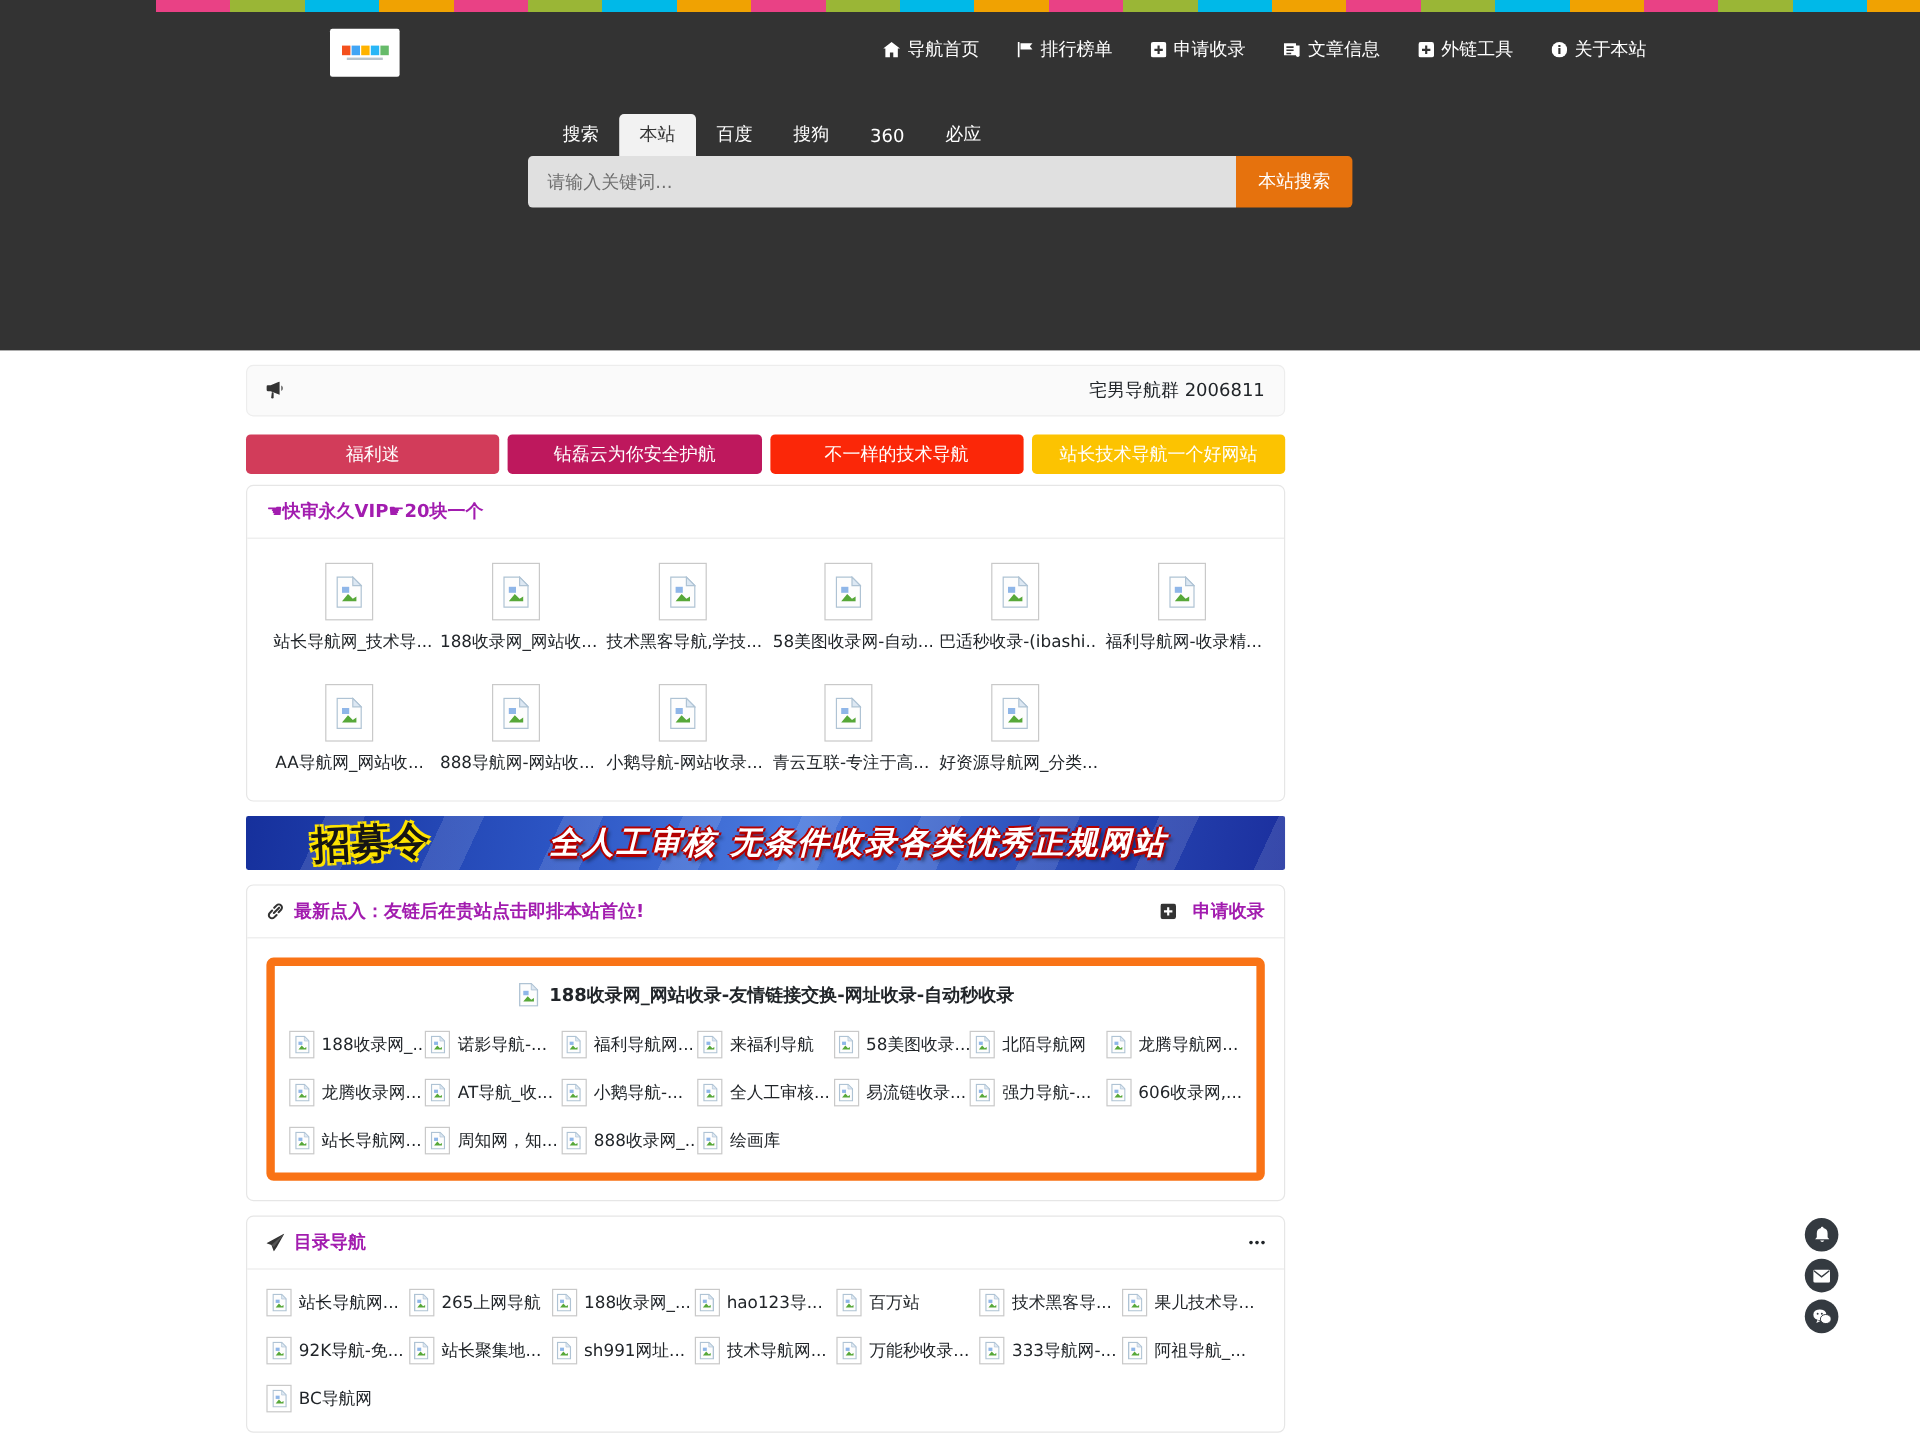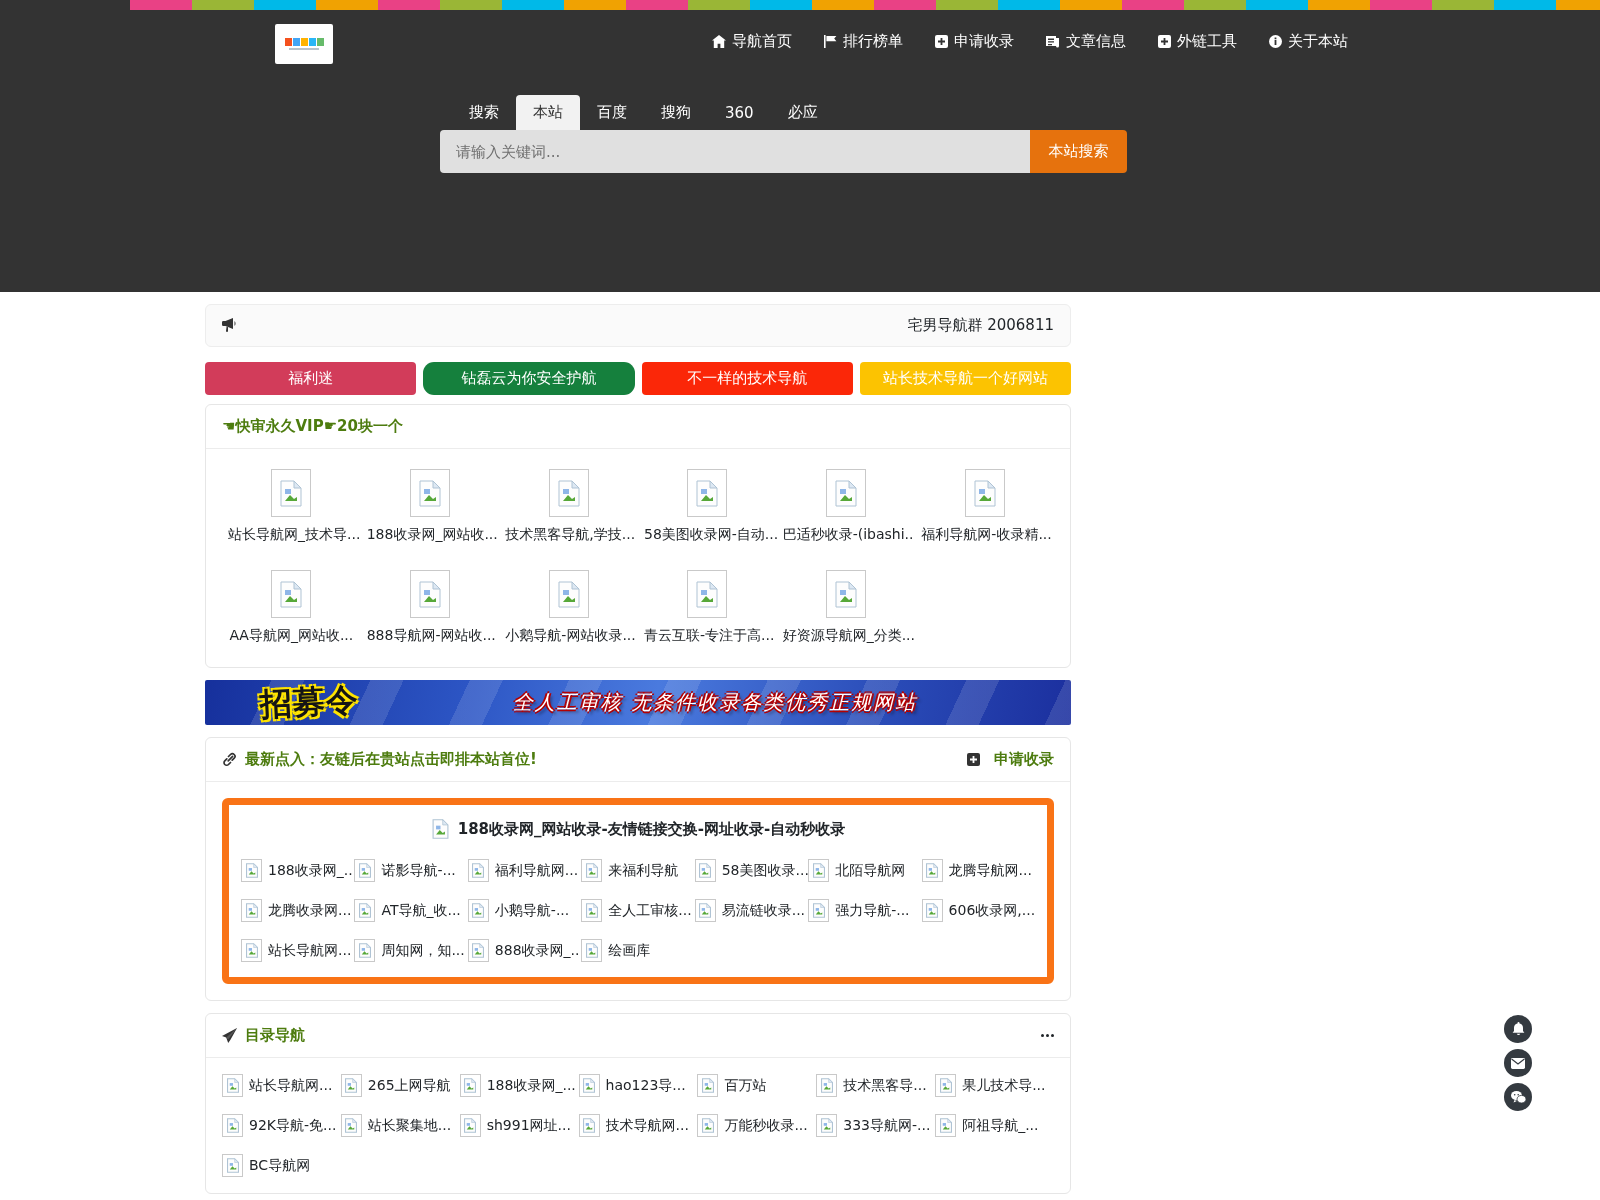--- a/index.html
+++ b/index.html
@@ -14,39 +14,39 @@
     background:repeating-linear-gradient(90deg,
       #e94185 0 62px,#9ab636 62px 124px,#00b9e8 124px 186px,#f0a202 186px 248px);}
   
   .hdr{height:282px;background:#333;color:#fff;}
   .container{width:1200px;margin:0 auto;position:relative;height:100%;}
   .logo-box{position:absolute;left:75px;top:14px;width:58px;height:40px;background:#fff;
     border-radius:2px;display:flex;flex-direction:column;align-items:center;justify-content:center;cursor:pointer;}
   .logo-sq{display:flex;gap:1px;}
   .logo-sq i{width:7px;height:8px;display:block;}
   .logo-line{width:30px;height:2px;background:#b9c4cc;margin-top:2px;}
-  .nav{position:absolute;right:52px;top:22px;display:flex;gap:32px;font-size:15px;align-items:center;}
+  .nav{position:absolute;right:28px;top:22px;display:flex;gap:32px;font-size:15px;align-items:center;}
   .nav-item{display:flex;align-items:center;gap:6px;cursor:pointer;white-space:nowrap;}
   .nav-item svg{display:block;}
   
   .search-wrap{position:absolute;left:240px;top:84px;width:687px;}
   .tabs{display:flex;align-items:flex-end;padding-left:12px;height:36px;font-size:15px;}
   .tab{padding:8px 17px;color:#fff;cursor:pointer;border-radius:4px 4px 0 0;}
   .tab.active{background:#f2f2f2;color:#333;}
   .search-row{display:flex;height:43px;}
   .search-input{flex:1;background:#e0e0e0;border:none;border-radius:4px 0 0 4px;
     padding:0 16px;font-size:15px;color:#333;outline:none;font-family:inherit;}
   .search-input::placeholder{color:#6f6f6f;}
   .search-btn{width:97px;background:#e6720d;border:none;color:#fff;font-size:15px;
     border-radius:0 4px 4px 0;cursor:pointer;font-family:inherit;}
   
   .main{width:866px;margin:12px 0 0 205px;}
   .card{background:#fff;border:1px solid #e6e6e6;border-radius:6px;margin-bottom:12px;}
   .card-head{display:flex;align-items:center;padding:12px 16px;border-bottom:1px solid #ececec;
-    font-size:15px;font-weight:bold;color:#4d7c0f;}
+    font-size:15px;font-weight:bold;color:#a21caf;}
   .card-head svg{margin-right:8px;flex:none;}
   .card-body{padding:16px;}
   .notice{background:#fafafa;border:1px solid #ededed;border-radius:6px;height:41px;
     display:flex;align-items:center;padding:0 16px;font-size:15px;color:#212529;}
   .notice-text{margin-left:auto;}
   .promos{display:flex;gap:7px;margin:15px 0 9px 0;}
   .promo{flex:1;height:33px;line-height:33px;text-align:center;color:#fff;font-size:15px;
     border-radius:4px;cursor:pointer;white-space:nowrap;overflow:hidden;}
   
   .vip-grid{display:grid;grid-template-columns:repeat(6,1fr);row-gap:26px;padding:20px 16px 22px;}
@@ -56,21 +56,21 @@
   .vip-label{font-size:14px;color:#212529;margin-top:9px;white-space:nowrap;overflow:hidden;padding:0 6px;}
   
   .banner{height:45px;border-radius:2px;display:flex;align-items:center;overflow:hidden;
     background:
       repeating-linear-gradient(115deg,rgba(255,255,255,0) 0 60px,rgba(255,255,255,.12) 60px 90px),
       linear-gradient(100deg,#16309c 0%,#2c55c4 30%,#4a7ade 52%,#2a4cb8 78%,#1b2f9e 100%);
     margin-bottom:12px;}
   .banner-badge{font-size:32px;font-weight:bold;color:#151515;margin-left:55px;transform:rotate(-3deg);
     letter-spacing:1px;white-space:nowrap;
     text-shadow:-2px -2px 0 #ffe400,2px -2px 0 #ffe400,-2px 2px 0 #ffe400,2px 2px 0 #ffe400,0 0 3px #ffe400;}
-  .banner-text{font-size:20px;font-weight:normal;font-style:italic;color:#fff;margin:0 auto;padding:0 30px;
+  .banner-text{font-size:26px;font-weight:bold;font-style:italic;color:#fff;margin:0 auto;padding:0 30px;
     letter-spacing:2px;white-space:nowrap;
     text-shadow:2px 0 0 #b40000,-2px 0 0 #b40000,0 2px 0 #b40000,0 -2px 0 #b40000,3px 3px 3px rgba(0,0,0,.45);}
   
   .head-right{margin-left:auto;display:flex;align-items:center;gap:6px;font-weight:bold;cursor:pointer;}
   .featured-box{border:7px solid #f97316;border-radius:6px;padding:13px 12px 15px;}
   .featured-title{display:flex;align-items:center;justify-content:center;gap:7px;
     font-size:15px;font-weight:bold;color:#212529;}
   .links-grid{display:grid;grid-template-columns:repeat(7,1fr);row-gap:17px;margin-top:19px;}
   .link-item{display:flex;align-items:center;gap:6px;font-size:14px;color:#212529;cursor:pointer;min-width:0;}
   .link-item .txt{white-space:nowrap;overflow:hidden;}
@@ -172,21 +172,21 @@
         <path d="M11 0v11L3.5 8H1.2A1.2 1.2 0 0 1 0 6.8V4.2A1.2 1.2 0 0 1 1.2 3H3.5z M12.5 3.2c1.4.6 1.4 4 0 4.6z" fill="#333"></path>
         <path d="M4.6 8.6L6 9.2V13a1 1 0 0 1-2 0z" fill="#333"></path>
       </svg>
     <span class="notice-text">宅男导航群 2006811</span>
   </div>
 
   <div class="promos">
 
       <div class="promo" style="background-color: rgb(210, 60, 90);">福利迷</div>
 
-      <div class="promo" style="background-color: #15803d; border-radius: 11px;">钻磊云为你安全护航</div>
+      <div class="promo" style="background-color: #be185d;">钻磊云为你安全护航</div>
 
       <div class="promo" style="background-color: rgb(251, 39, 8);">不一样的技术导航</div>
 
       <div class="promo" style="background-color: rgb(252, 195, 1);">站长技术导航一个好网站</div>
     </div>
 
   <div class="card">
     <div class="card-head">
       <span>☚快审永久VIP☛20块一个</span>
     </div>

